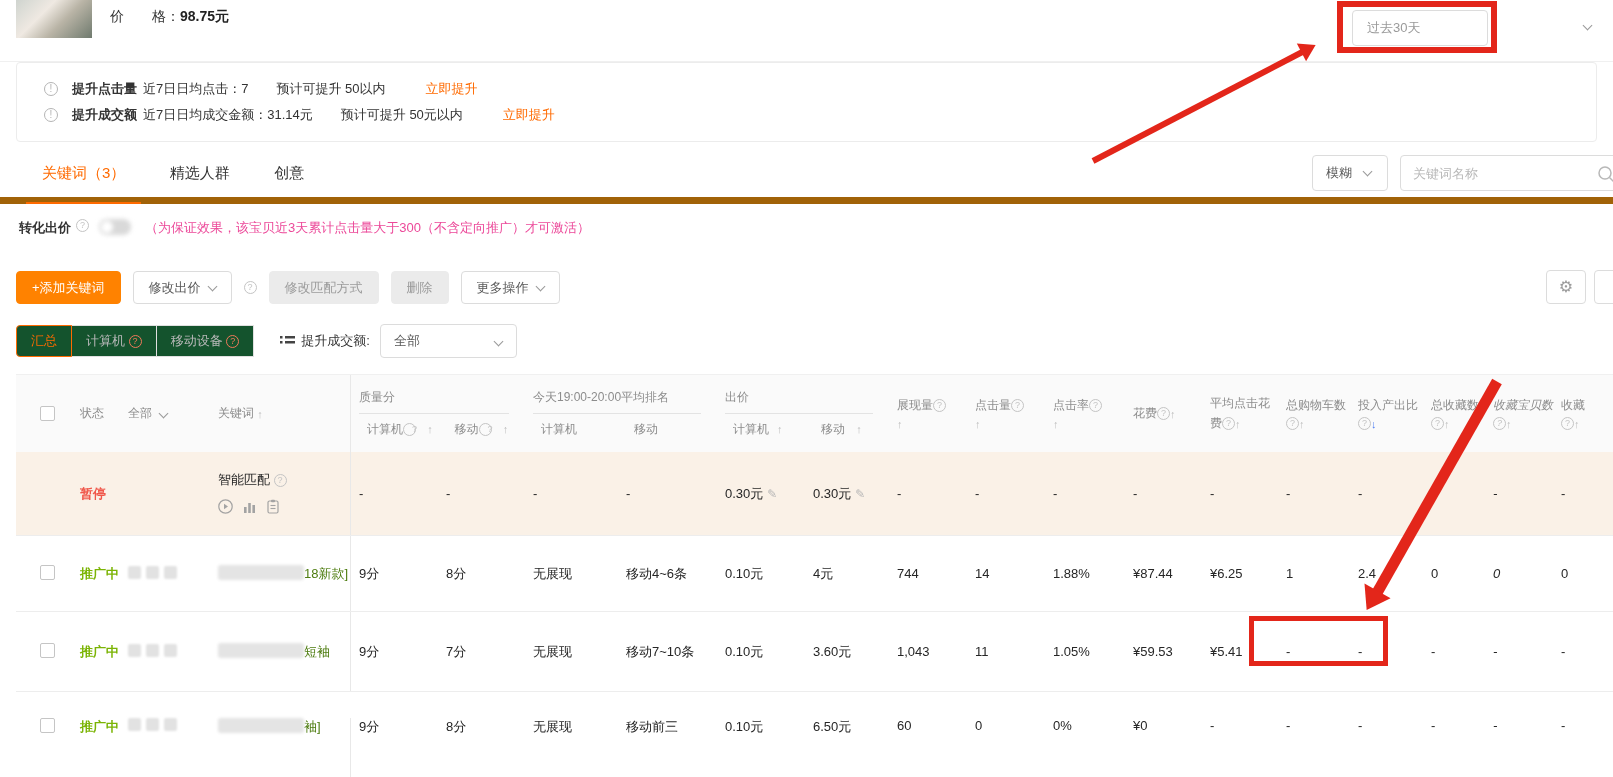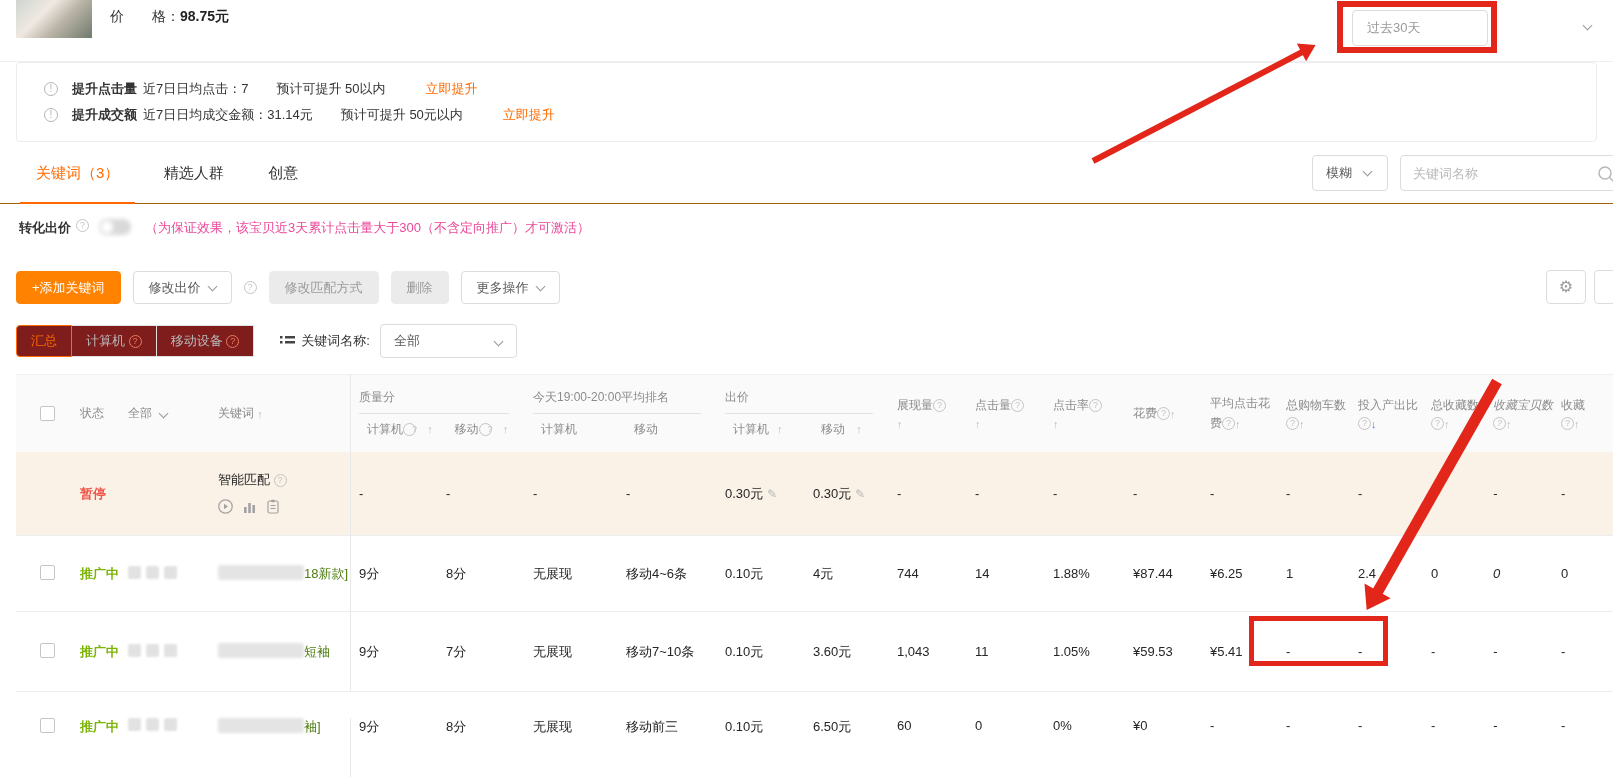--- a/index.html
+++ b/index.html
@@ -23,21 +23,21 @@
   .notice { margin:0 16px; border:1px solid #ececec; border-radius:4px; padding:13px 0 13px 27px; background:#fff; }
   .notice-row { display:flex; align-items:center; height:26px; font-size:13px; color:#333; }
   .info-ic { display:inline-block; width:14px; height:14px; border:1px solid #b5b5b5; border-radius:50%;
              color:#b5b5b5; font-size:10px; line-height:12px; text-align:center; margin-right:14px; flex:none; }
   .notice-row .n-title { font-weight:700; margin-right:6px; }
   .notice-row .n-detail { margin-right:28px; }
   .notice-row .n-est { margin-right:40px;text-align:center; }
   .notice-row .n-act { color:#ff6a00; cursor:pointer; }
 
   
-  .tabs-row { position:relative; height:62px; border-bottom:1px solid #a16207; padding-left:20px; }
+  .tabs-row { position:relative; height:62px; border-bottom:7px solid #a16207; padding-left:26px; }
   .tab { display:inline-block; padding:22px 16px 0 16px; height:61px; font-size:15px; color:#333; position:relative; cursor:pointer; margin-right:8px; }
   .tab.active { color:#ff6a00; }
   .tab.active::after { content:""; position:absolute; left:0; right:0; bottom:-1px; height:2px; background:#ff6a00; }
   .match-dd { position:absolute; left:1312px; top:13px; width:76px; height:36px; border:1px solid #dcdcdc; border-radius:4px;
               font-size:13px; color:#595959; line-height:34px; padding-left:13px; background:#fff; }
   .kw-search { position:absolute; left:1400px; top:13px; width:225px; height:36px; border:1px solid #dcdcdc; border-radius:4px; background:#fff; }
   .kw-search input { border:0; outline:none; width:170px; height:32px; margin:1px 0 0 12px; font-size:13px; color:#333;
                      font-family:inherit; background:transparent; }
   .kw-search input::placeholder { color:#b8b8b8; }
   .kw-search svg { position:absolute; left:196px; top:9px; }
@@ -60,21 +60,21 @@
   .btn.outline { background:#fff; color:#595959; border:1px solid #dcdcdc; }
   .btn.disabled { background:#ebebeb; color:#9b9b9b; border:1px solid #ebebeb; }
   .toolbar .q { margin-right:12px; }
   .icon-btn { position:absolute; top:0; height:34px; border:1px solid #dcdcdc; border-radius:4px; background:#fff;
               color:#9b9b9b; text-align:center; cursor:pointer; }
   .icon-btn.gear { left:1530px; width:40px; font-size:16px; line-height:32px; }
   .icon-btn.collapse { left:1578px; width:50px; line-height:30px; }
 
   
   .segrow { height:34px; margin:20px 0 0 16px; display:flex; align-items:center; font-size:13px; }
-  .seg { height:32px; line-height:30px; padding:0 14px; border:1px solid #e0e0e0; background:#7f1d1d; color:#b8b8b8; cursor:pointer; margin-left:-1px; }
+  .seg { height:32px; line-height:30px; padding:0 14px; border:1px solid #e0e0e0; background:#14532d; color:#b8b8b8; cursor:pointer; margin-left:-1px; }
   .seg:first-child { margin-left:0; border-radius:4px 0 0 4px; }
   .seg:last-of-type { border-radius:0 4px 4px 0; }
   .seg.active { border:1px solid #ff6a00; color:#ff6a00; z-index:1; position:relative; }
   .subdiv { display:flex; align-items:center; margin-left:26px; color:#333; }
   .subdiv svg { margin-right:6px; }
   .dd { width:137px; height:34px; border:1px solid #dcdcdc; border-radius:4px; margin-left:10px; line-height:32px;
         padding-left:13px; color:#595959; position:relative; cursor:pointer; background:#fff; }
   .dd .chev { position:absolute; right:14px; top:13px; }
 
   
@@ -203,21 +203,21 @@
     <span class="seg active">汇总</span>
     <span class="seg"><span>计算机</span> <span class="q warm">?</span></span>
     <span class="seg"><span>移动设备</span> <span class="q warm">?</span></span>
     <span class="subdiv">
       <svg width="15" height="13" viewBox="0 0 15 13">
         <rect x="0" y="1" width="2.5" height="2.5" fill="#444"></rect>
           <rect x="5" y="1" width="10" height="2.5" fill="#444"></rect>
         <rect x="0" y="6" width="2.5" height="2.5" fill="#444"></rect>
           <rect x="5" y="6" width="10" height="2.5" fill="#444"></rect>
       </svg>
-      <span>关键词名称:</span>
+      <span>提升成交额:</span>
       <span class="dd"><span>全部</span><span class="chev"></span></span>
     </span>
   </div>
 
   <div class="table">
 
     <div class="thead">
       <div class="cell c-check">
           <span class="checkbox"></span>
         </div>

